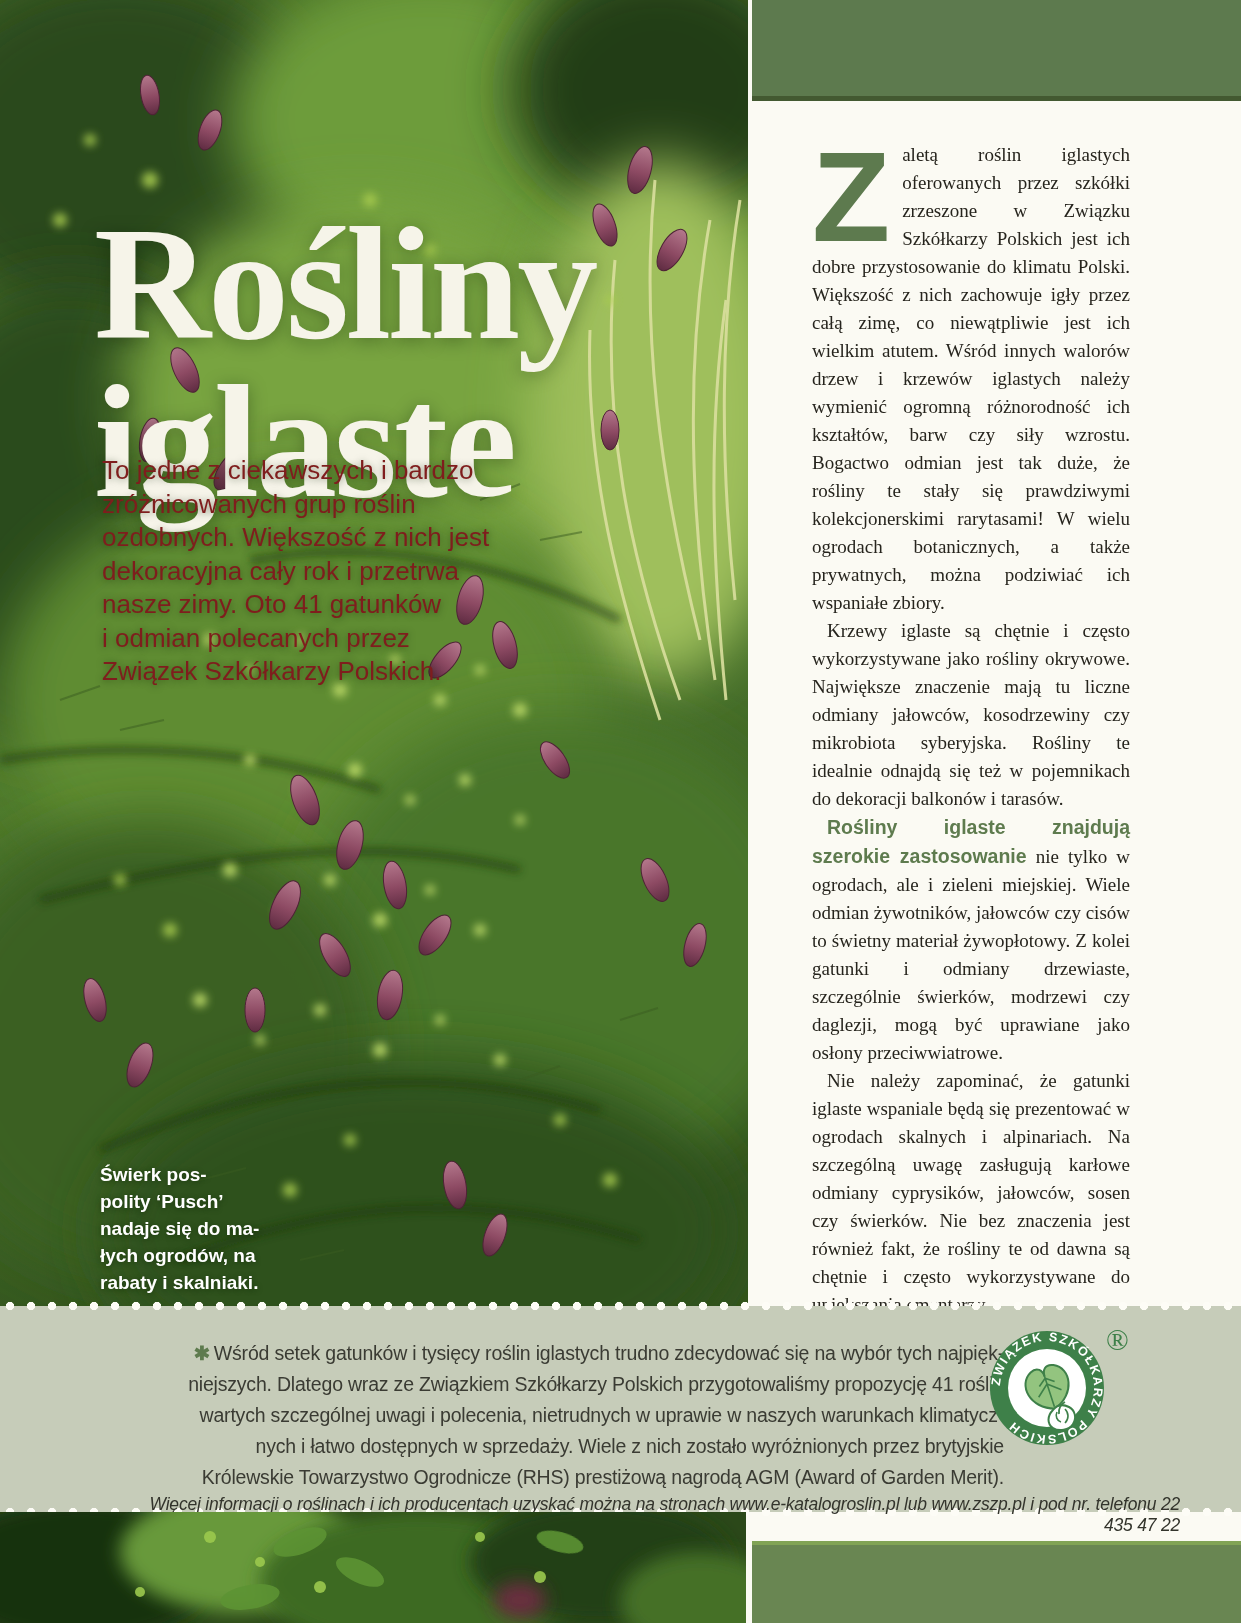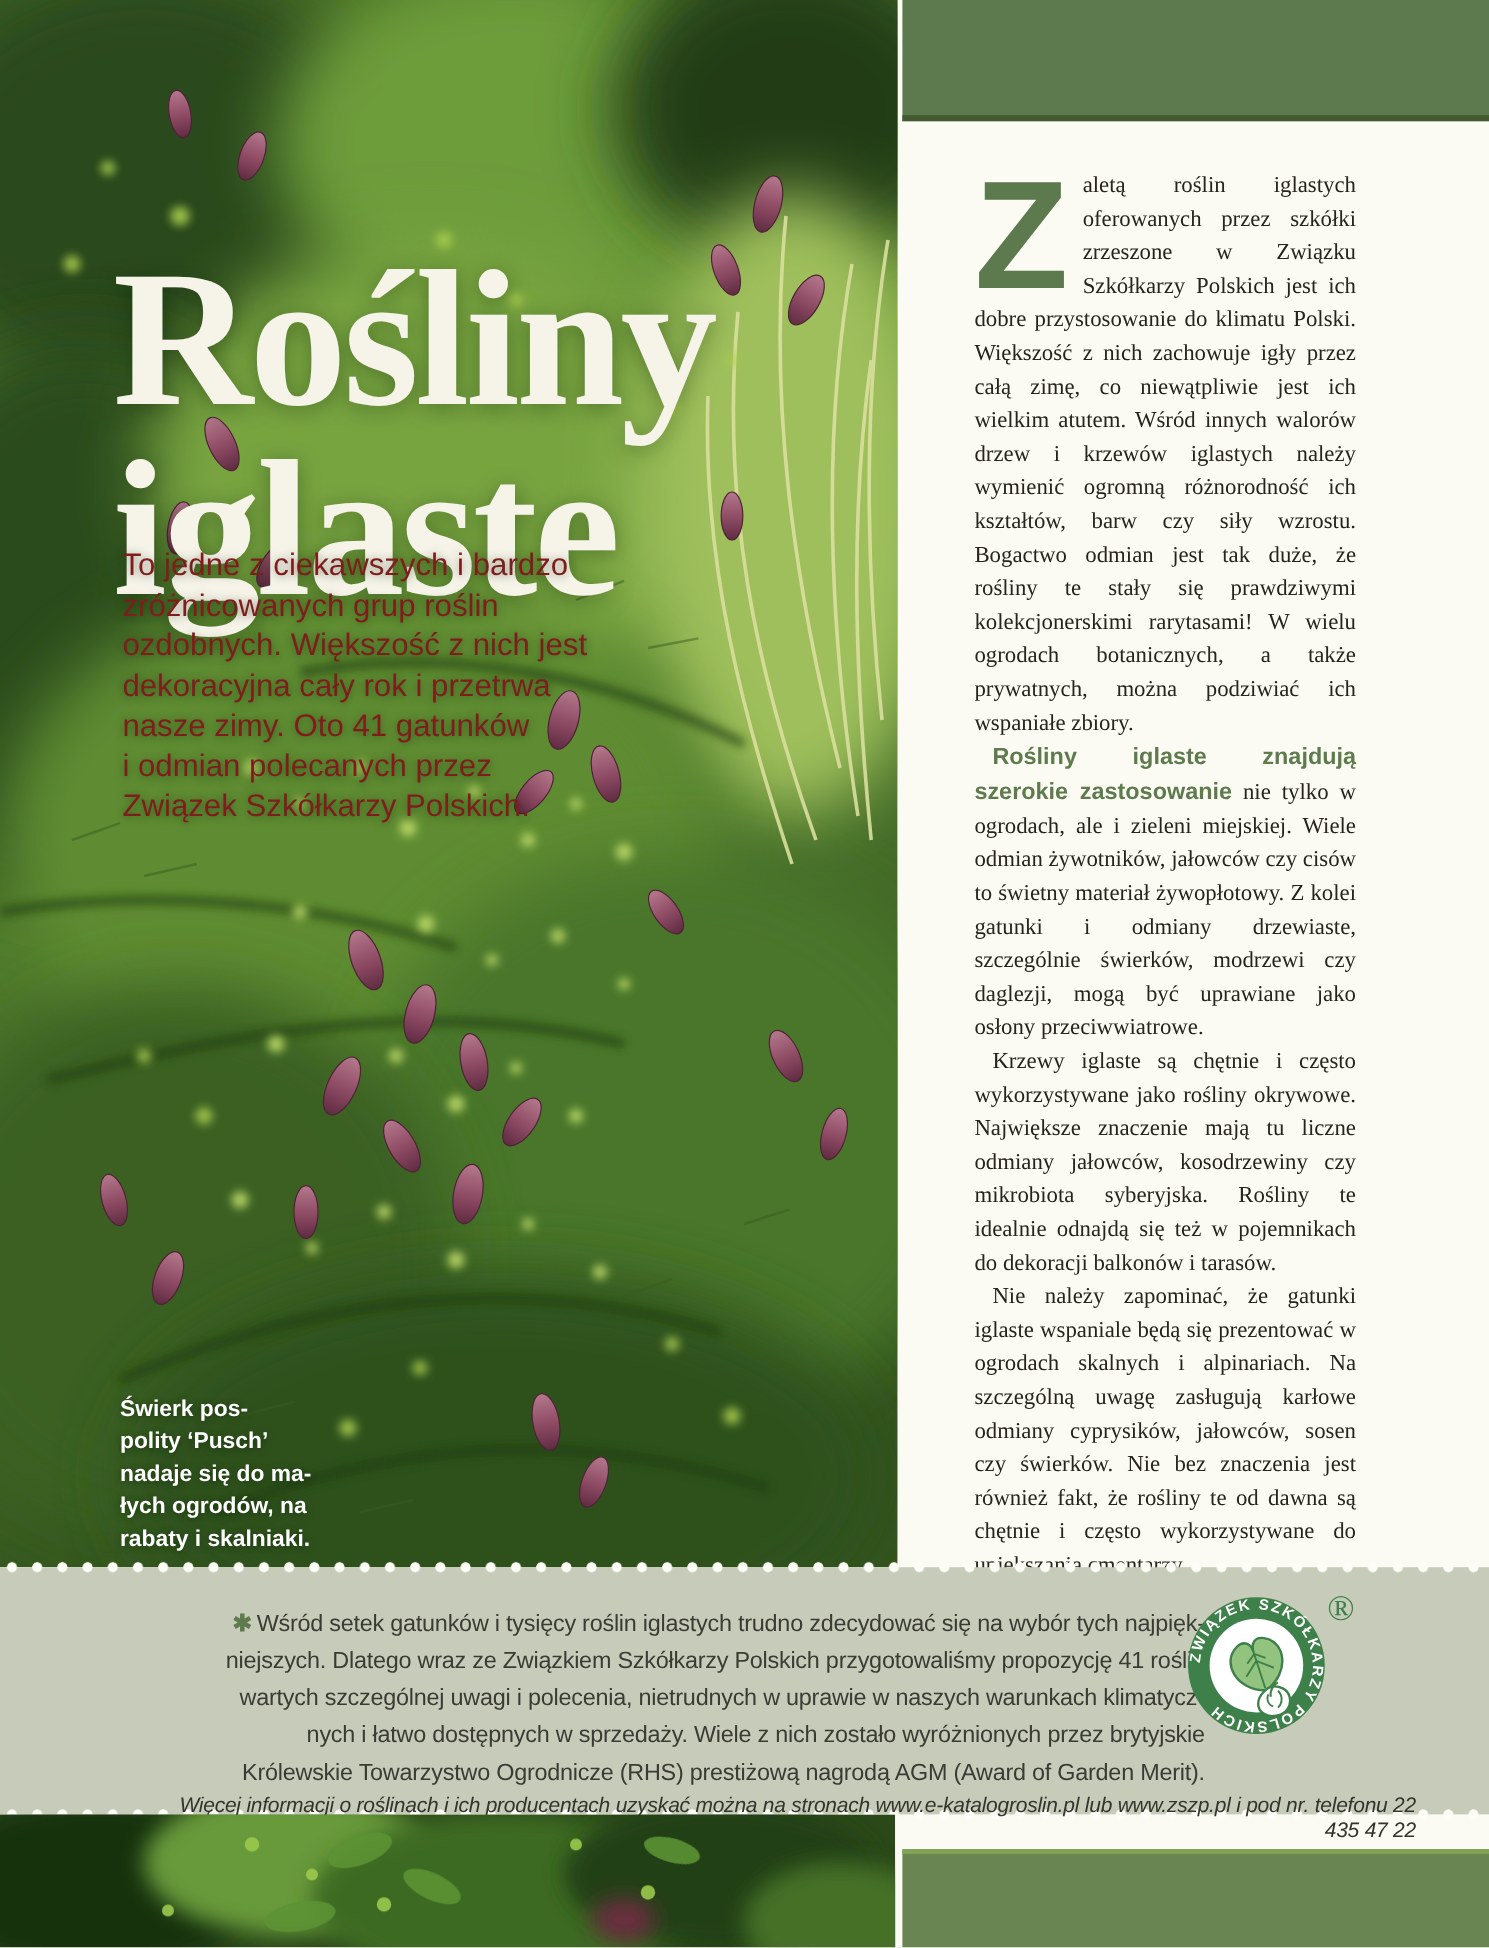--- a/index.html
+++ b/index.html
@@ -242,22 +242,22 @@
   <p class="caption">Świerk pos-
 polity ‘Pusch’
 nadaje się do ma-
 łych ogrodów, na
 rabaty i skalniaki.</p>
 
   <div class="header-band"></div>
 
   <div class="article">
     <p><span class="dropcap">Z</span><span>aletą roślin iglastych oferowanych przez szkółki zrzeszone w Związku Szkółkarzy Polskich jest ich dobre przystosowanie do klimatu Polski. Większość z nich zachowuje igły przez całą zimę, co niewątpliwie jest ich wielkim atutem. Wśród innych walorów drzew i krzewów iglastych należy wymienić ogromną różnorodność ich kształtów, barw czy siły wzrostu. Bogactwo odmian jest tak duże, że rośliny te stały się prawdziwymi kolekcjonerskimi rarytasami! W wielu ogrodach botanicznych, a także prywatnych, można podziwiać ich wspaniałe zbiory.</span></p>
+    <p>Krzewy iglaste są chętnie i często wykorzystywane jako rośliny okrywowe. Największe znaczenie mają tu liczne odmiany jałowców, kosodrzewiny czy mikrobiota syberyjska. Rośliny te idealnie odnajdą się też w pojemnikach do dekoracji balkonów i tarasów.</p>
     <p><span class="hl">Rośliny iglaste znajdują szerokie zastosowanie</span><span> nie tylko w ogrodach, ale i zieleni miejskiej. Wiele odmian żywotników, jałowców czy cisów to świetny materiał żywopłotowy. Z kolei gatunki i odmiany drzewiaste, szczególnie świerków, modrzewi czy daglezji, mogą być uprawiane jako osłony przeciwwiatrowe.</span></p>
-    <p>Krzewy iglaste są chętnie i często wykorzystywane jako rośliny okrywowe. Największe znaczenie mają tu liczne odmiany jałowców, kosodrzewiny czy mikrobiota syberyjska. Rośliny te idealnie odnajdą się też w pojemnikach do dekoracji balkonów i tarasów.</p>
     <p class="p-last"><span>Nie należy zapominać, że gatunki iglaste wspaniale będą się prezentować w ogrodach skalnych i alpinariach. Na szczególną uwagę zasługują karłowe odmiany cyprysików, jałowców, sosen czy świerków. Nie bez znaczenia jest również fakt, że rośliny te od dawna są chętnie i często wykorzystywane do upiększania cmentarzy.</span><span class="endmark">◆</span></p>
   </div>
 
   <div class="band">
     <div class="perf perf-top"></div>
     <div class="perf perf-bottom"></div>
 
     <p class="band-note"><span class="asterisk">✱</span><span>Wśród setek gatunków i tysięcy roślin iglastych trudno zdecydować się na wybór tych najpięk-
 niejszych. Dlatego wraz ze Związkiem Szkółkarzy Polskich przygotowaliśmy propozycję 41 roślin
 wartych szczególnej uwagi i polecenia, nietrudnych w uprawie w naszych warunkach klimatycz-

